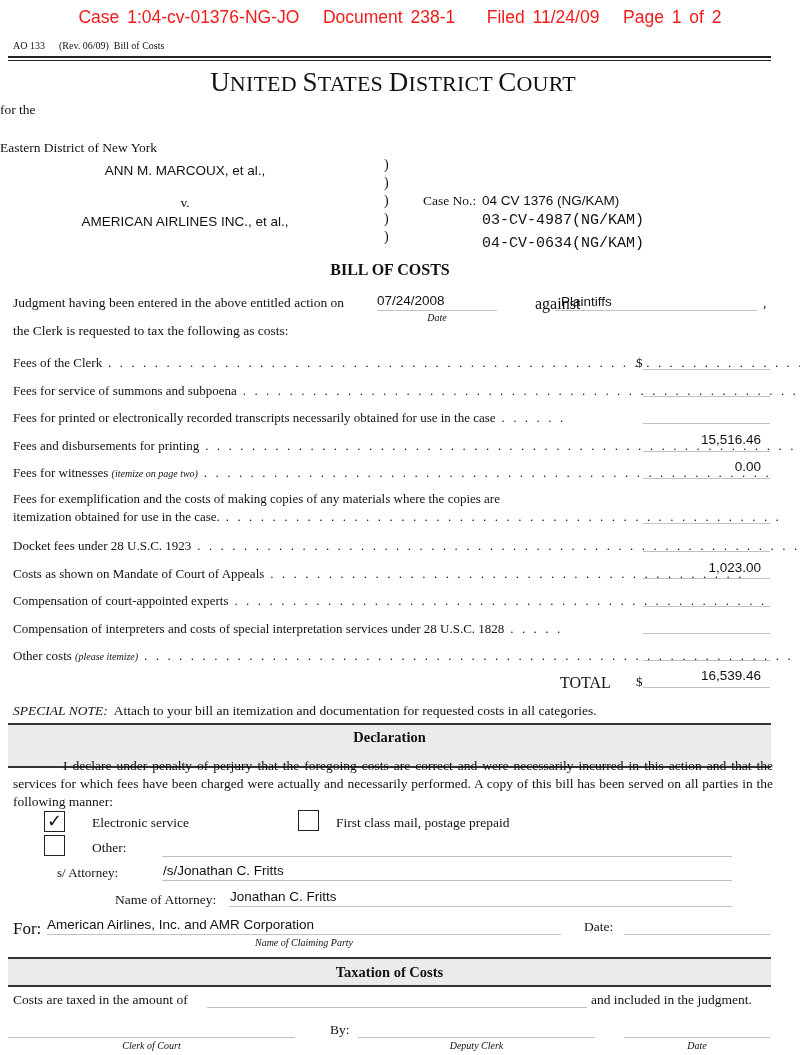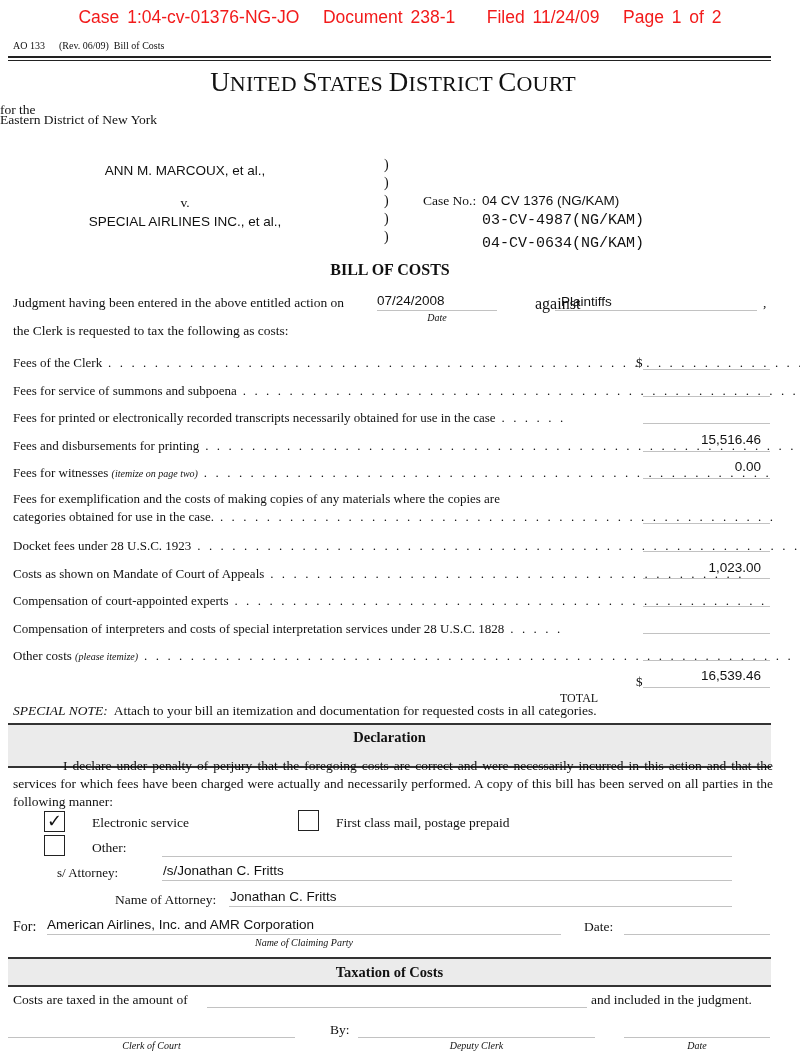--- a/index.html
+++ b/index.html
@@ -45,25 +45,25 @@
 <div class="abs form-id">
   <span>AO 133</span><span style="margin-right:5px">(Rev. 06/09)</span><span>Bill of Costs</span>
 </div>
 <div class="abs topline1"></div>
 <div class="abs topline2"></div>
 
 <div class="abs court-title">
   <span class="big">U</span><span>NITED </span><span class="big">S</span><span>TATES </span><span class="big">D</span><span>ISTRICT </span><span class="big">C</span><span>OURT</span>
 </div>
 <div class="abs center-text" style="top:102px">for the</div>
-<div class="abs center-text" style="top:112px">Eastern District of New York</div>
+<div class="abs center-text" style="top:140px">Eastern District of New York</div>
 
 <div class="abs party sans" style="top:163px">ANN M. MARCOUX, et al.,</div>
 <div class="abs party" style="top:195px">v.</div>
-<div class="abs party sans" style="top:214px">SPECIAL AIRLINES INC., et al.,</div>
+<div class="abs party sans" style="top:214px">AMERICAN AIRLINES INC., et al.,</div>
 <div class="abs paren" style="top:157px">)</div>
 <div class="abs paren" style="top:175px">)</div>
 <div class="abs paren" style="top:193px">)</div>
 <div class="abs paren" style="top:211px">)</div>
 <div class="abs paren" style="top:229px">)</div>
 <div class="abs caseno-label">Case No.:</div>
 <div class="abs caseno-val sans">04 CV 1376 (NG/KAM)</div>
 <div class="abs caseno-mono mono" style="top:212px">03-CV-4987(NG/KAM)</div>
 <div class="abs caseno-mono mono" style="top:235px">04-CV-0634(NG/KAM)</div>
 
@@ -94,21 +94,21 @@
 
 <div class="abs cost-label" style="top:438px"><span>Fees and disbursements for printing</span><span class="dots"> . . . . . . . . . . . . . . . . . . . . . . . . . . . . . . . . . . . . . . . . . . . . . . . . . . . .</span></div>
 <div class="abs amount sans" style="top:432px">15,516.46</div>
 <div class="line" style="left:643px; width:127px; top:451px"></div>
 
 <div class="abs cost-label" style="top:465px"><span>Fees for witnesses</span> <i>(itemize on page two)</i><span class="dots"> . . . . . . . . . . . . . . . . . . . . . . . . . . . . . . . . . . . . . . . . . . . . . . . . .</span></div>
 <div class="abs amount sans" style="top:459px">0.00</div>
 <div class="line" style="left:643px; width:127px; top:478px"></div>
 
 <div class="abs cost-label" style="top:491px"><span>Fees for exemplification and the costs of making copies of any materials where the copies are</span></div>
-<div class="abs cost-label" style="top:509px"><span>categories obtained for use in the case.</span><span class="dots"> . . . . . . . . . . . . . . . . . . . . . . . . . . . . . . . . . . . . . . . . . . . . . . . .</span></div>
+<div class="abs cost-label" style="top:509px"><span>itemization obtained for use in the case.</span><span class="dots"> . . . . . . . . . . . . . . . . . . . . . . . . . . . . . . . . . . . . . . . . . . . . . . . .</span></div>
 <div class="abs amount sans" style="top:505px"></div>
 <div class="line" style="left:643px; width:127px; top:523px"></div>
 
 <div class="abs cost-label" style="top:538px"><span>Docket fees under 28 U.S.C. 1923</span><span class="dots"> . . . . . . . . . . . . . . . . . . . . . . . . . . . . . . . . . . . . . . . . . . . . . . . . . . . . .</span></div>
 <div class="abs amount sans" style="top:535px"></div>
 <div class="line" style="left:643px; width:127px; top:551px"></div>
 
 <div class="abs cost-label" style="top:566px"><span>Costs as shown on Mandate of Court of Appeals</span><span class="dots"> . . . . . . . . . . . . . . . . . . . . . . . . . . . . . . . . . . . . . . . . .</span></div>
 <div class="abs amount sans" style="top:560px">1,023.00</div>
 <div class="line" style="left:643px; width:127px; top:578px"></div>
@@ -118,21 +118,21 @@
 <div class="line" style="left:643px; width:127px; top:606px"></div>
 
 <div class="abs cost-label" style="top:621px"><span>Compensation of interpreters and costs of special interpretation services under 28 U.S.C. 1828</span><span class="dots">  . . . . .</span></div>
 <div class="abs amount sans" style="top:618px"></div>
 <div class="line" style="left:643px; width:127px; top:633px"></div>
 
 <div class="abs cost-label" style="top:648px"><span>Other costs</span> <i>(please itemize)</i><span class="dots"> . . . . . . . . . . . . . . . . . . . . . . . . . . . . . . . . . . . . . . . . . . . . . . . . . . . . . . . .</span></div>
 <div class="abs amount sans" style="top:645px"></div>
 <div class="line" style="left:643px; width:127px; top:660px"></div>
 
-<div class="abs" style="left:560px; top:691px; font-size:12px">TOTAL</div>
+<div class="abs" style="left:560px; top:674px; font-size:16px">TOTAL</div>
 <div class="abs" style="left:636px; top:674px; font-size:13px">$</div>
 <div class="abs amount sans" style="top:668px">16,539.46</div>
 <div class="line" style="left:643px; width:127px; top:687px"></div>
 
 <div class="abs" style="left:13px; top:703px; font-size:13.5px"><i>SPECIAL NOTE:</i>&nbsp; <span>Attach to your bill an itemization and documentation for requested costs in all categories.</span></div>
 
 <div class="band" style="top:723px; height:45px; line-height:25px">Declaration</div>
 <div class="abs para" style="top:757px; text-indent:50px">I declare under penalty of perjury that the foregoing costs are correct and were necessarily incurred in this action and that the services for which fees have been charged were actually and necessarily performed.  A copy of this bill has been served on all parties in the following manner:</div>
 
 <div class="checkbox" style="left:44px; top:811px">✓</div>
@@ -145,21 +145,21 @@
 <div class="line" style="left:162px; width:570px; top:856px"></div>
 
 <div class="abs" style="left:57px; top:865px; font-size:13px">s/ Attorney:</div>
 <div class="abs sans" style="left:163px; top:863px; font-size:13.5px">/s/Jonathan C. Fritts</div>
 <div class="line" style="left:162px; width:570px; top:880px"></div>
 
 <div class="abs" style="left:115px; top:892px; font-size:13.5px">Name of Attorney:</div>
 <div class="abs sans" style="left:230px; top:889px; font-size:13.5px">Jonathan C. Fritts</div>
 <div class="line" style="left:229px; width:503px; top:906px"></div>
 
-<div class="abs" style="left:13px; top:919px; font-size:14px">For:</div>
+<div class="abs" style="left:13px; top:919px; font-size:17px">For:</div>
 <div class="abs sans" style="left:47px; width:514px; text-align:left; top:917px; font-size:13.5px">American Airlines, Inc. and AMR Corporation</div>
 <div class="line" style="left:47px; width:514px; top:934px"></div>
 <div class="abs caption" style="left:47px; width:514px; top:937px">Name of Claiming Party</div>
 <div class="abs" style="left:584px; top:919px; font-size:13.5px">Date:</div>
 <div class="abs sans" style="left:624px; top:917px; font-size:13.5px"></div>
 <div class="line" style="left:624px; width:146px; top:934px"></div>
 
 <div class="band" style="top:957px; height:30px; line-height:26px">Taxation of Costs</div>
 <div class="abs" style="left:13px; top:992px; font-size:13.5px">Costs are taxed in the amount of</div>
 <div class="abs sans" style="left:207px; top:990px; font-size:13.5px"></div>

